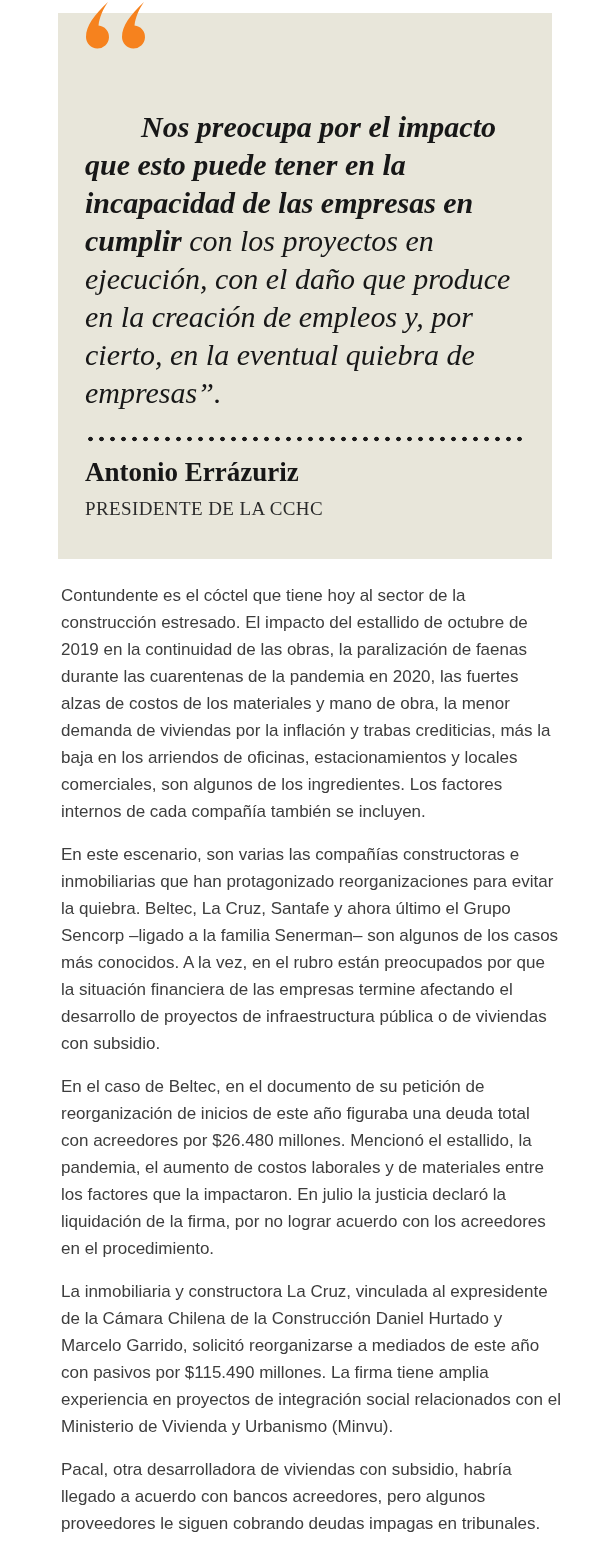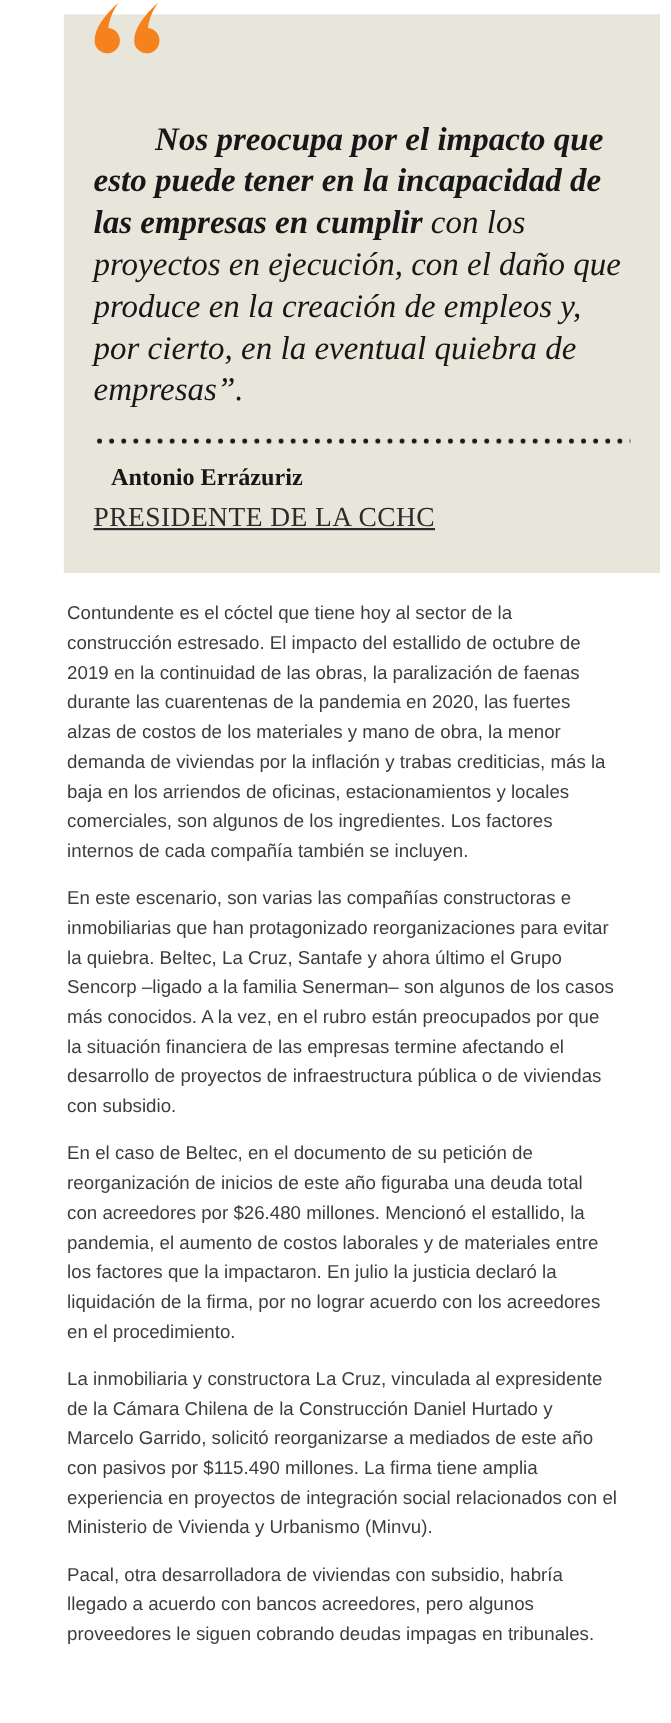--- a/index.html
+++ b/index.html
@@ -16,21 +16,21 @@
     position: relative;
     width: 610px;
     padding-top: 13px;
     box-sizing: border-box;
   }
 
   
   .quote-card {
     position: relative;
     margin: 0 58px;
-    width: 542px;
+    width: 494px;
     box-sizing: border-box;
     background: #e8e6da;
     padding: 95px 27px 38px 27px;
   }
   .quote-open-icon {
     position: absolute;
     top: -11px;
     left: 25px;
     width: 64px;
     height: 50px;
@@ -48,36 +48,35 @@
     font-weight: bold;
   }
   .dotted-divider {
     margin-top: 24px;
     height: 6px;
     background-image: radial-gradient(circle, #1b1b1b 2px, rgba(0,0,0,0) 2.6px);
     background-size: 11px 6px;
     background-repeat: repeat-x;
   }
   .quote-author {
-    margin: 14px 0 0 16px;
+    margin: 14px 0 0 0;
     font-family: "Liberation Serif", serif;
     font-weight: bold;
-    font-size: 22px;
+    font-size: 27px;
     line-height: 32px;
     color: #171717;
   }
   .quote-author-role {
     margin: 9px 0 0 0;
     font-family: "Liberation Serif", serif;
     font-weight: normal;
-    font-size: 25px;
+    font-size: 19px;
     line-height: 24px;
     letter-spacing: 0.4px;
     color: #2b2b2b;
-    text-decoration: underline;
   }
 
   
   .article-body {
     margin: 23px 49px 0 61px;
     width: 500px;
     box-sizing: border-box;
   }
   .article-body p {
     margin: 0 0 16px 0;

